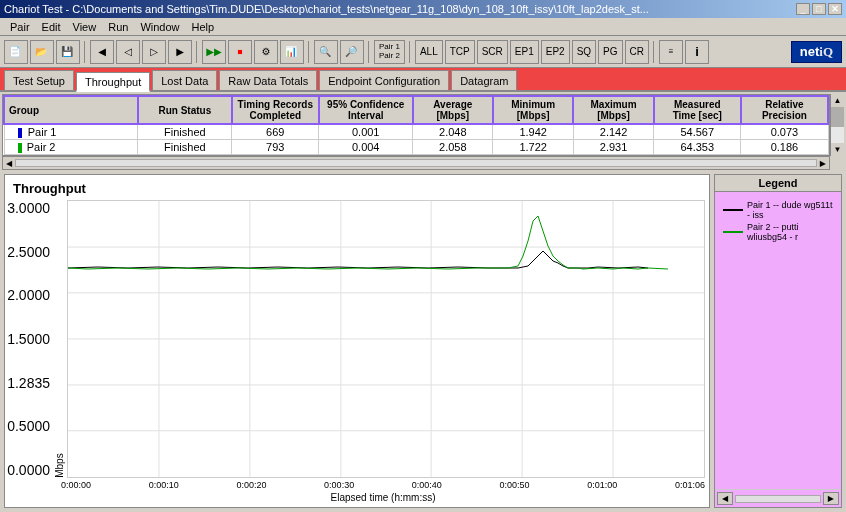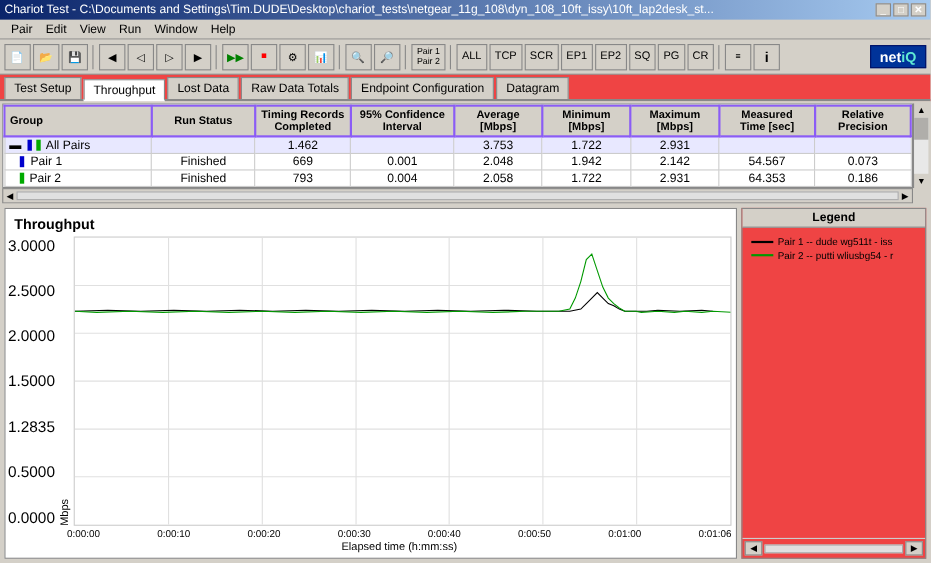--- a/index.html
+++ b/index.html
@@ -73,21 +73,21 @@
     .netiq-logo {
       margin-left: auto;
       background: #003399;
       color: white;
       font-weight: bold;
       font-size: 13px;
       padding: 2px 8px;
       border: 1px solid #001166;
       display: flex; align-items: center;
     }
-    .netiq-logo span { color: #5eead4; }
+    .netiq-logo span { color: #e5e5e5; font-family: Liberation Serif, serif; }
 
     
     #tabs {
       background: #ef4444;
       display: flex;
       align-items: flex-end;
       padding: 2px 4px 0;
       border-bottom: 2px solid #888;
       height: 24px;
     }
@@ -196,22 +196,22 @@
     .chart-wrapper {
       flex: 1;
       background: white;
       border: 1px solid #888;
       display: flex;
       flex-direction: column;
       padding: 4px;
     }
 
     .legend-wrapper {
-      width: 168px;
-      background: #ef4444;
+      width: 128px;
+      background: #f0abfc;
       border: 1px solid #888;
       display: flex;
       flex-direction: column;
     }
 
     .legend-header {
       background: #d4d0c8;
       border-bottom: 1px solid #888;
       text-align: center;
       font-weight: bold;
@@ -312,36 +312,20 @@
             <th style="width:70px;">95% Confidence<br>Interval</th>
             <th style="width:60px;">Average<br>[Mbps]</th>
             <th style="width:60px;">Minimum<br>[Mbps]</th>
             <th style="width:60px;">Maximum<br>[Mbps]</th>
             <th style="width:65px;">Measured<br>Time [sec]</th>
             <th style="width:65px;">Relative<br>Precision</th>
           </tr>
         </thead>
         <tbody>
 
-          <tr style="background:#e8e8ff;">
-            <td class="left">
-              <span style="margin-right:2px; cursor:pointer;">▬</span>
-              <span class="icon-bar-blue"></span>
-              <span class="icon-bar-green"></span>
-              <span style="margin-left:2px;">All Pairs</span>
-            </td>
-            <td></td>
-            <td>1.462</td>
-            <td></td>
-            <td>3.753</td>
-            <td>1.722</td>
-            <td>2.931</td>
-            <td></td>
-            <td></td>
-          </tr>
 
           <tr>
             <td class="left">
               &nbsp;&nbsp;
               <span class="icon-bar-blue"></span>
               <span style="margin-left:2px;">Pair 1</span>
             </td>
             <td>Finished</td>
             <td>669</td>
             <td>0.001</td>

